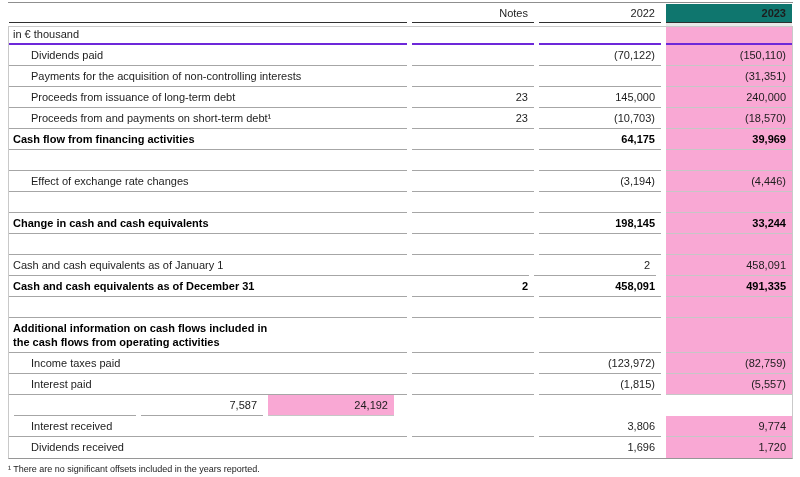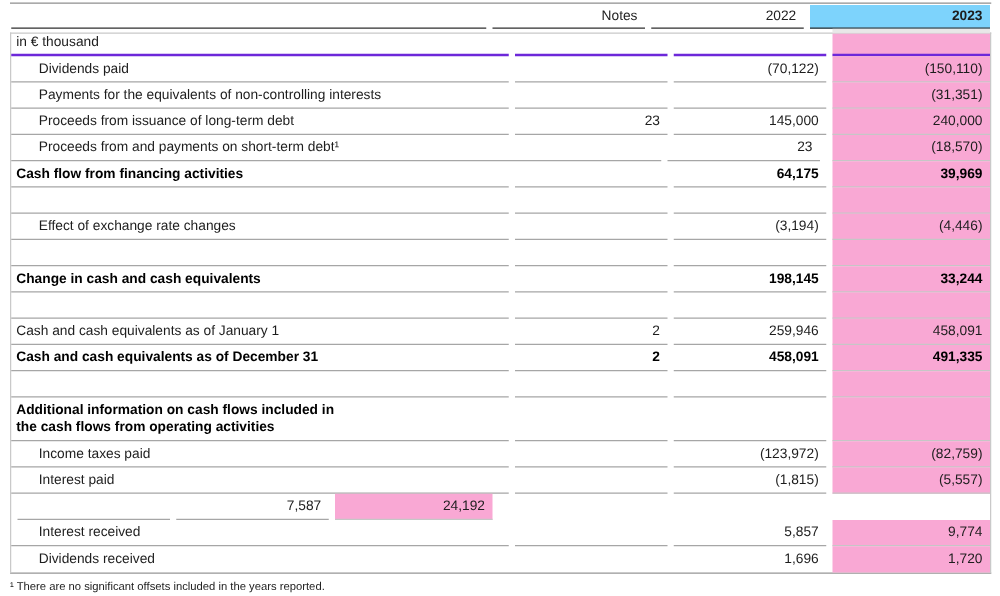--- a/index.html
+++ b/index.html
@@ -16,21 +16,21 @@
   
   .top-rule { margin-top:2px; height:1px; background:#8f8f8f; }
   .header-row { display:flex; height:20px; padding:0 1px;align-items:flex-end; }
   .header-row .hcell {
     font-size:11px; line-height:18px;
     border-bottom:1px solid #2f2f2f;
   }
   .hc-label { flex:1 1 auto; }
   .hc-notes { width:122px; text-align:right; padding-right:6px; }
   .hc-2022  { width:122px; text-align:right; padding-right:6px; }
-  .hc-2023  { width:144px; text-align:right; padding-right:6px; font-weight:bold; background:#7dd3fc; }
+  .hc-2023  { width:126px; text-align:right; padding-right:6px; font-weight:bold; background:#0f766e; }
   .hgap { width:5px; }
   .pre-box-gap { display:flex; height:3px; padding:0 1px; }
   .pre-box-gap .pg-label { flex:1 1 auto; }
   .pre-box-gap .pg-notes, .pre-box-gap .pg-2022 { width:122px; }
   .pre-box-gap .pg-2023 { width:126px; background:#e8e8e8; }
 
   
   .box {
     border:1px solid #c9c9c9;
     border-bottom:1px solid #969696;
@@ -104,21 +104,21 @@
           <div class="row indent">
     <div class="cell label">Dividends paid</div>
     <div class="gap"></div>
     <div class="cell notes"></div>
     <div class="gap"></div>
     <div class="cell v2022">(70,122)</div>
     <div class="gap"></div>
     <div class="cell v2023">(150,110)</div>
   </div>
           <div class="row indent">
-    <div class="cell label">Payments for the equivalents of non-controlling interests</div>
+    <div class="cell label">Payments for the acquisition of non-controlling interests</div>
     <div class="gap"></div>
     <div class="cell notes"></div>
     <div class="gap"></div>
     <div class="cell v2022"></div>
     <div class="gap"></div>
     <div class="cell v2023">(31,351)</div>
   </div>
           <div class="row indent">
     <div class="cell label">Proceeds from issuance of long-term debt</div>
     <div class="gap"></div>
@@ -126,20 +126,21 @@
     <div class="gap"></div>
     <div class="cell v2022">145,000</div>
     <div class="gap"></div>
     <div class="cell v2023">240,000</div>
   </div>
           <div class="row indent">
     <div class="cell label">Proceeds from and payments on short-term debt¹</div>
     <div class="gap"></div>
     <div class="cell notes">23</div>
     <div class="gap"></div>
+    <div class="cell v2022">(10,703)</div>
     <div class="gap"></div>
     <div class="cell v2023">(18,570)</div>
   </div>
           <div class="row bold">
     <div class="cell label">Cash flow from financing activities</div>
     <div class="gap"></div>
     <div class="cell notes"></div>
     <div class="gap"></div>
     <div class="cell v2022">64,175</div>
     <div class="gap"></div>
@@ -188,21 +189,20 @@
     <div class="gap"></div>
     <div class="cell v2022"></div>
     <div class="gap"></div>
     <div class="cell v2023"></div>
   </div>
           <div class="row">
     <div class="cell label">Cash and cash equivalents as of January 1</div>
     <div class="gap"></div>
     <div class="cell notes">2</div>
     <div class="gap"></div>
-    <div class="cell v2022">259,946</div>
     <div class="gap"></div>
     <div class="cell v2023">458,091</div>
   </div>
           <div class="row bold">
     <div class="cell label">Cash and cash equivalents as of December 31</div>
     <div class="gap"></div>
     <div class="cell notes">2</div>
     <div class="gap"></div>
     <div class="cell v2022">458,091</div>
     <div class="gap"></div>
@@ -251,21 +251,21 @@
     <div class="gap"></div>
     <div class="cell v2022">7,587</div>
     <div class="gap"></div>
     <div class="cell v2023">24,192</div>
   </div>
           <div class="row indent">
     <div class="cell label">Interest received</div>
     <div class="gap"></div>
     <div class="cell notes"></div>
     <div class="gap"></div>
-    <div class="cell v2022">5,857</div>
+    <div class="cell v2022">3,806</div>
     <div class="gap"></div>
     <div class="cell v2023">9,774</div>
   </div>
           <div class="row indent">
     <div class="cell label">Dividends received</div>
     <div class="gap"></div>
     <div class="cell notes"></div>
     <div class="gap"></div>
     <div class="cell v2022">1,696</div>
     <div class="gap"></div>

